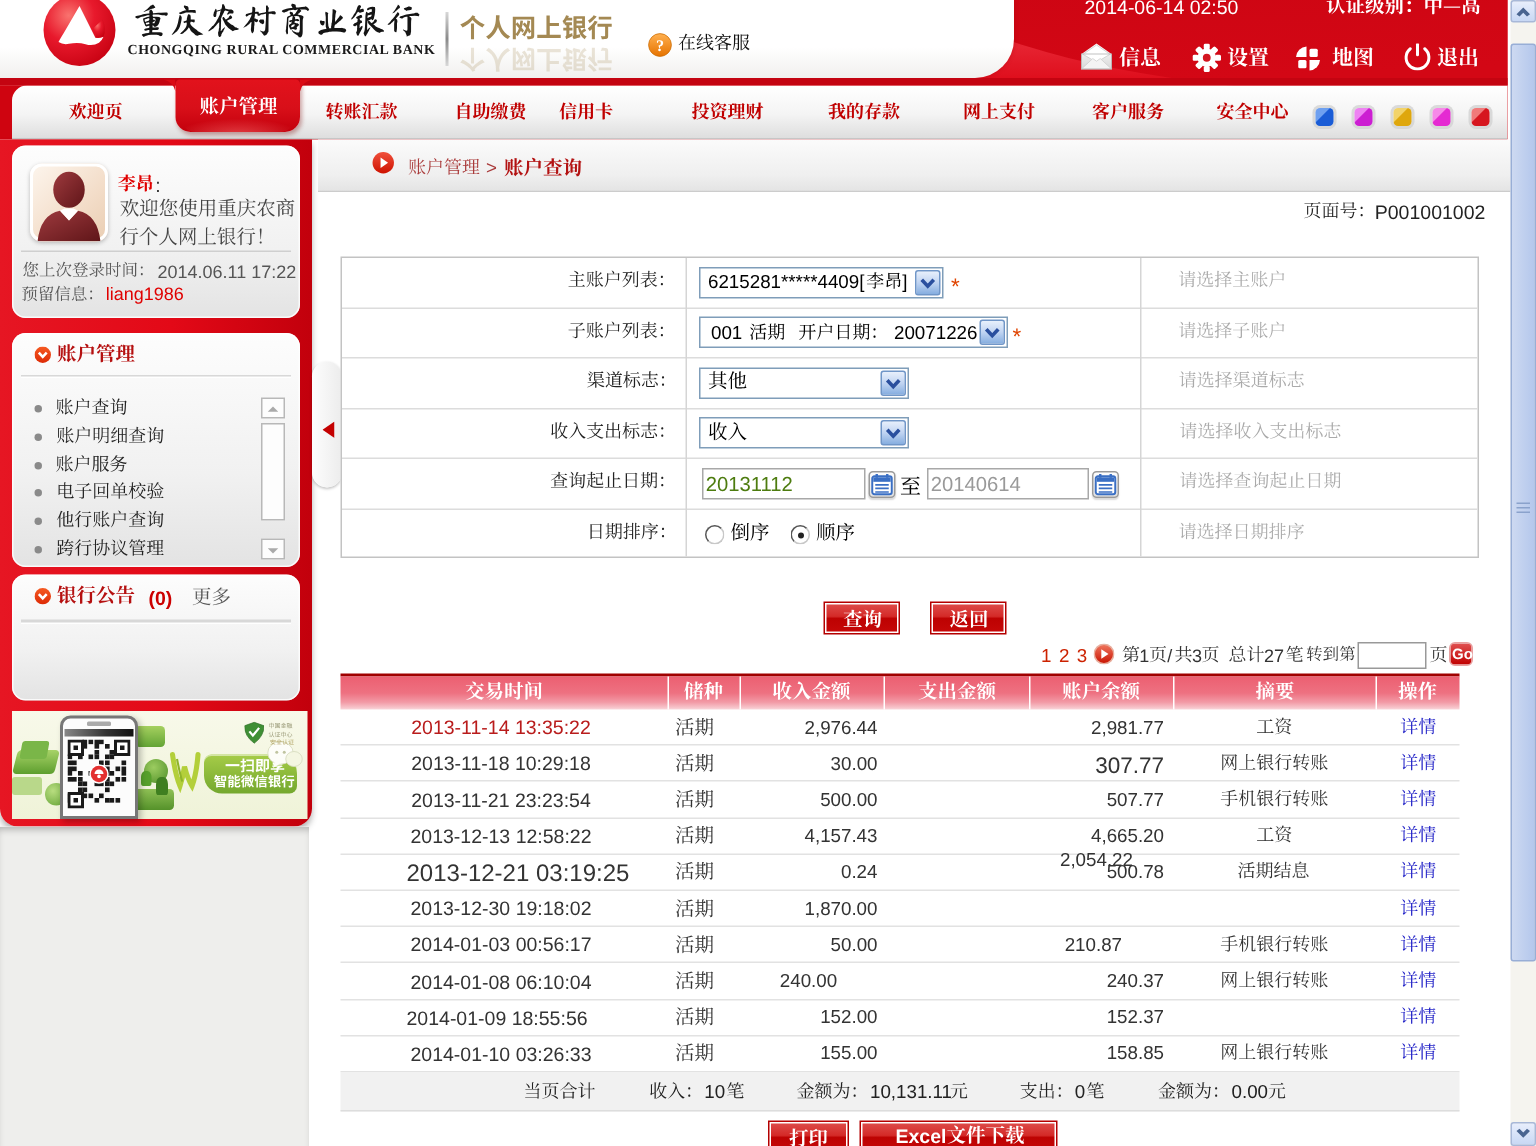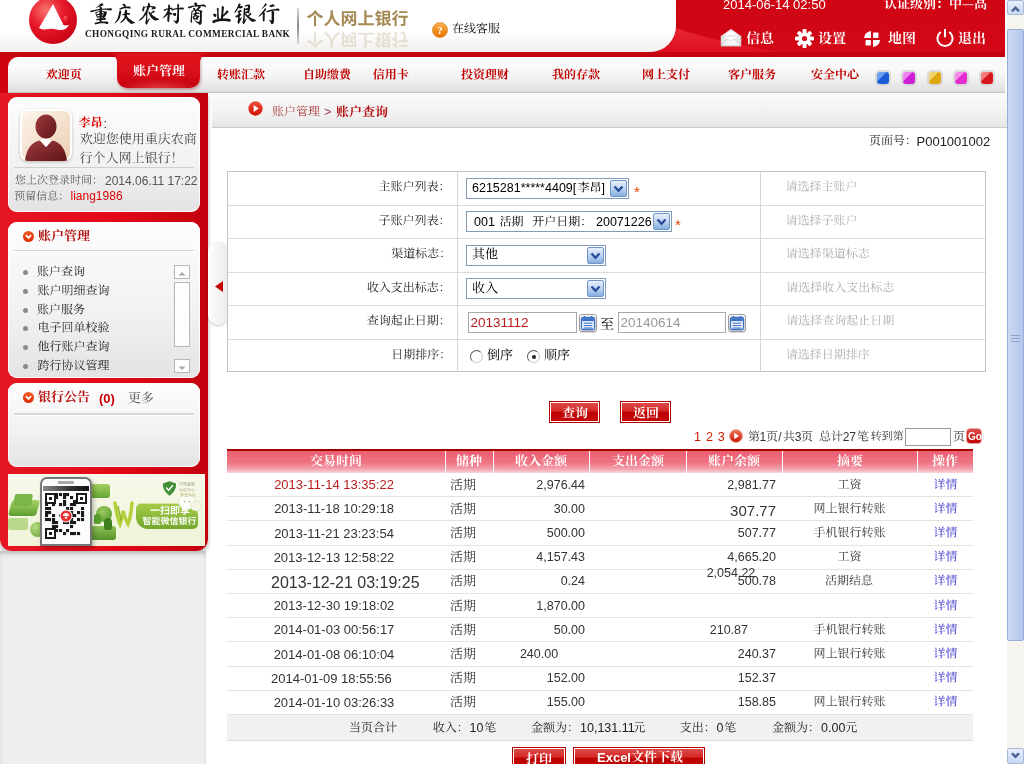--- a/index.html
+++ b/index.html
@@ -935,21 +935,21 @@
 <div class="ab" style="right:1px;top:1px;width:17px;height:17px;background:linear-gradient(180deg,#e8f0fc 0%,#c0d4f2 50%,#86aee0 100%);border:1px solid #7096c8;border-radius:2px">
 <svg width="15" height="15" viewBox="0 0 15 15">
         <path d="M3.5 5.5 L7.5 9.8 L11.5 5.5" fill="none" stroke="#2a4f9e" stroke-width="2.4"></path>
       </svg></div>
   </div>
 <svg style="position:absolute;overflow:visible;left:472.0px;top:281.5px;" width="26.0" height="13" viewBox="0 -80 200.0 100" fill="#000">
     <use href="#g47" x="0"></use>
     <use href="#g48" x="100"></use>
   </svg>
 <div class="ab" style="left:467.5px;top:311.5px;width:109px;height:21px;border:1px solid #a8a8a8;background:#fff"></div>
-<div class="t" style="left:470.5px;top:315px;font-size:13.5px;color:#b91c1c">20131112</div>
+<div class="t" style="left:470.5px;top:315px;font-size:13.5px;color:#4d7c0f">20131112</div>
 <div class="ab" style="left:579.0px;top:313.5px;width:18px;height:18px;background:linear-gradient(180deg,#fdfdfd,#e0e0e0);border:1px solid #9a9a9a;border-radius:3px;box-shadow:0 1px 1px rgba(0,0,0,.15)">
 <svg width="16" height="16" viewBox="0 0 16 16" style="margin:0">
 <rect x="1.5" y="2.5" width="13" height="12" rx="1.5" fill="#fff" stroke="#3a6fc4" stroke-width="1.3"></rect>
 <rect x="2.2" y="3.2" width="11.6" height="3" fill="#3a6fc4"></rect>
 <line x1="4.5" y1="1" x2="4.5" y2="3.5" stroke="#3a6fc4" stroke-width="1.6"></line>
       <line x1="11.5" y1="1" x2="11.5" y2="3.5" stroke="#3a6fc4" stroke-width="1.6"></line>
 <g stroke="#3a6fc4" stroke-width="1.1">
         <line x1="3.5" y1="8.2" x2="12.5" y2="8.2"></line>
         <line x1="3.5" y1="10.6" x2="12.5" y2="10.6"></line>
         <line x1="3.5" y1="13" x2="12.5" y2="13"></line>

